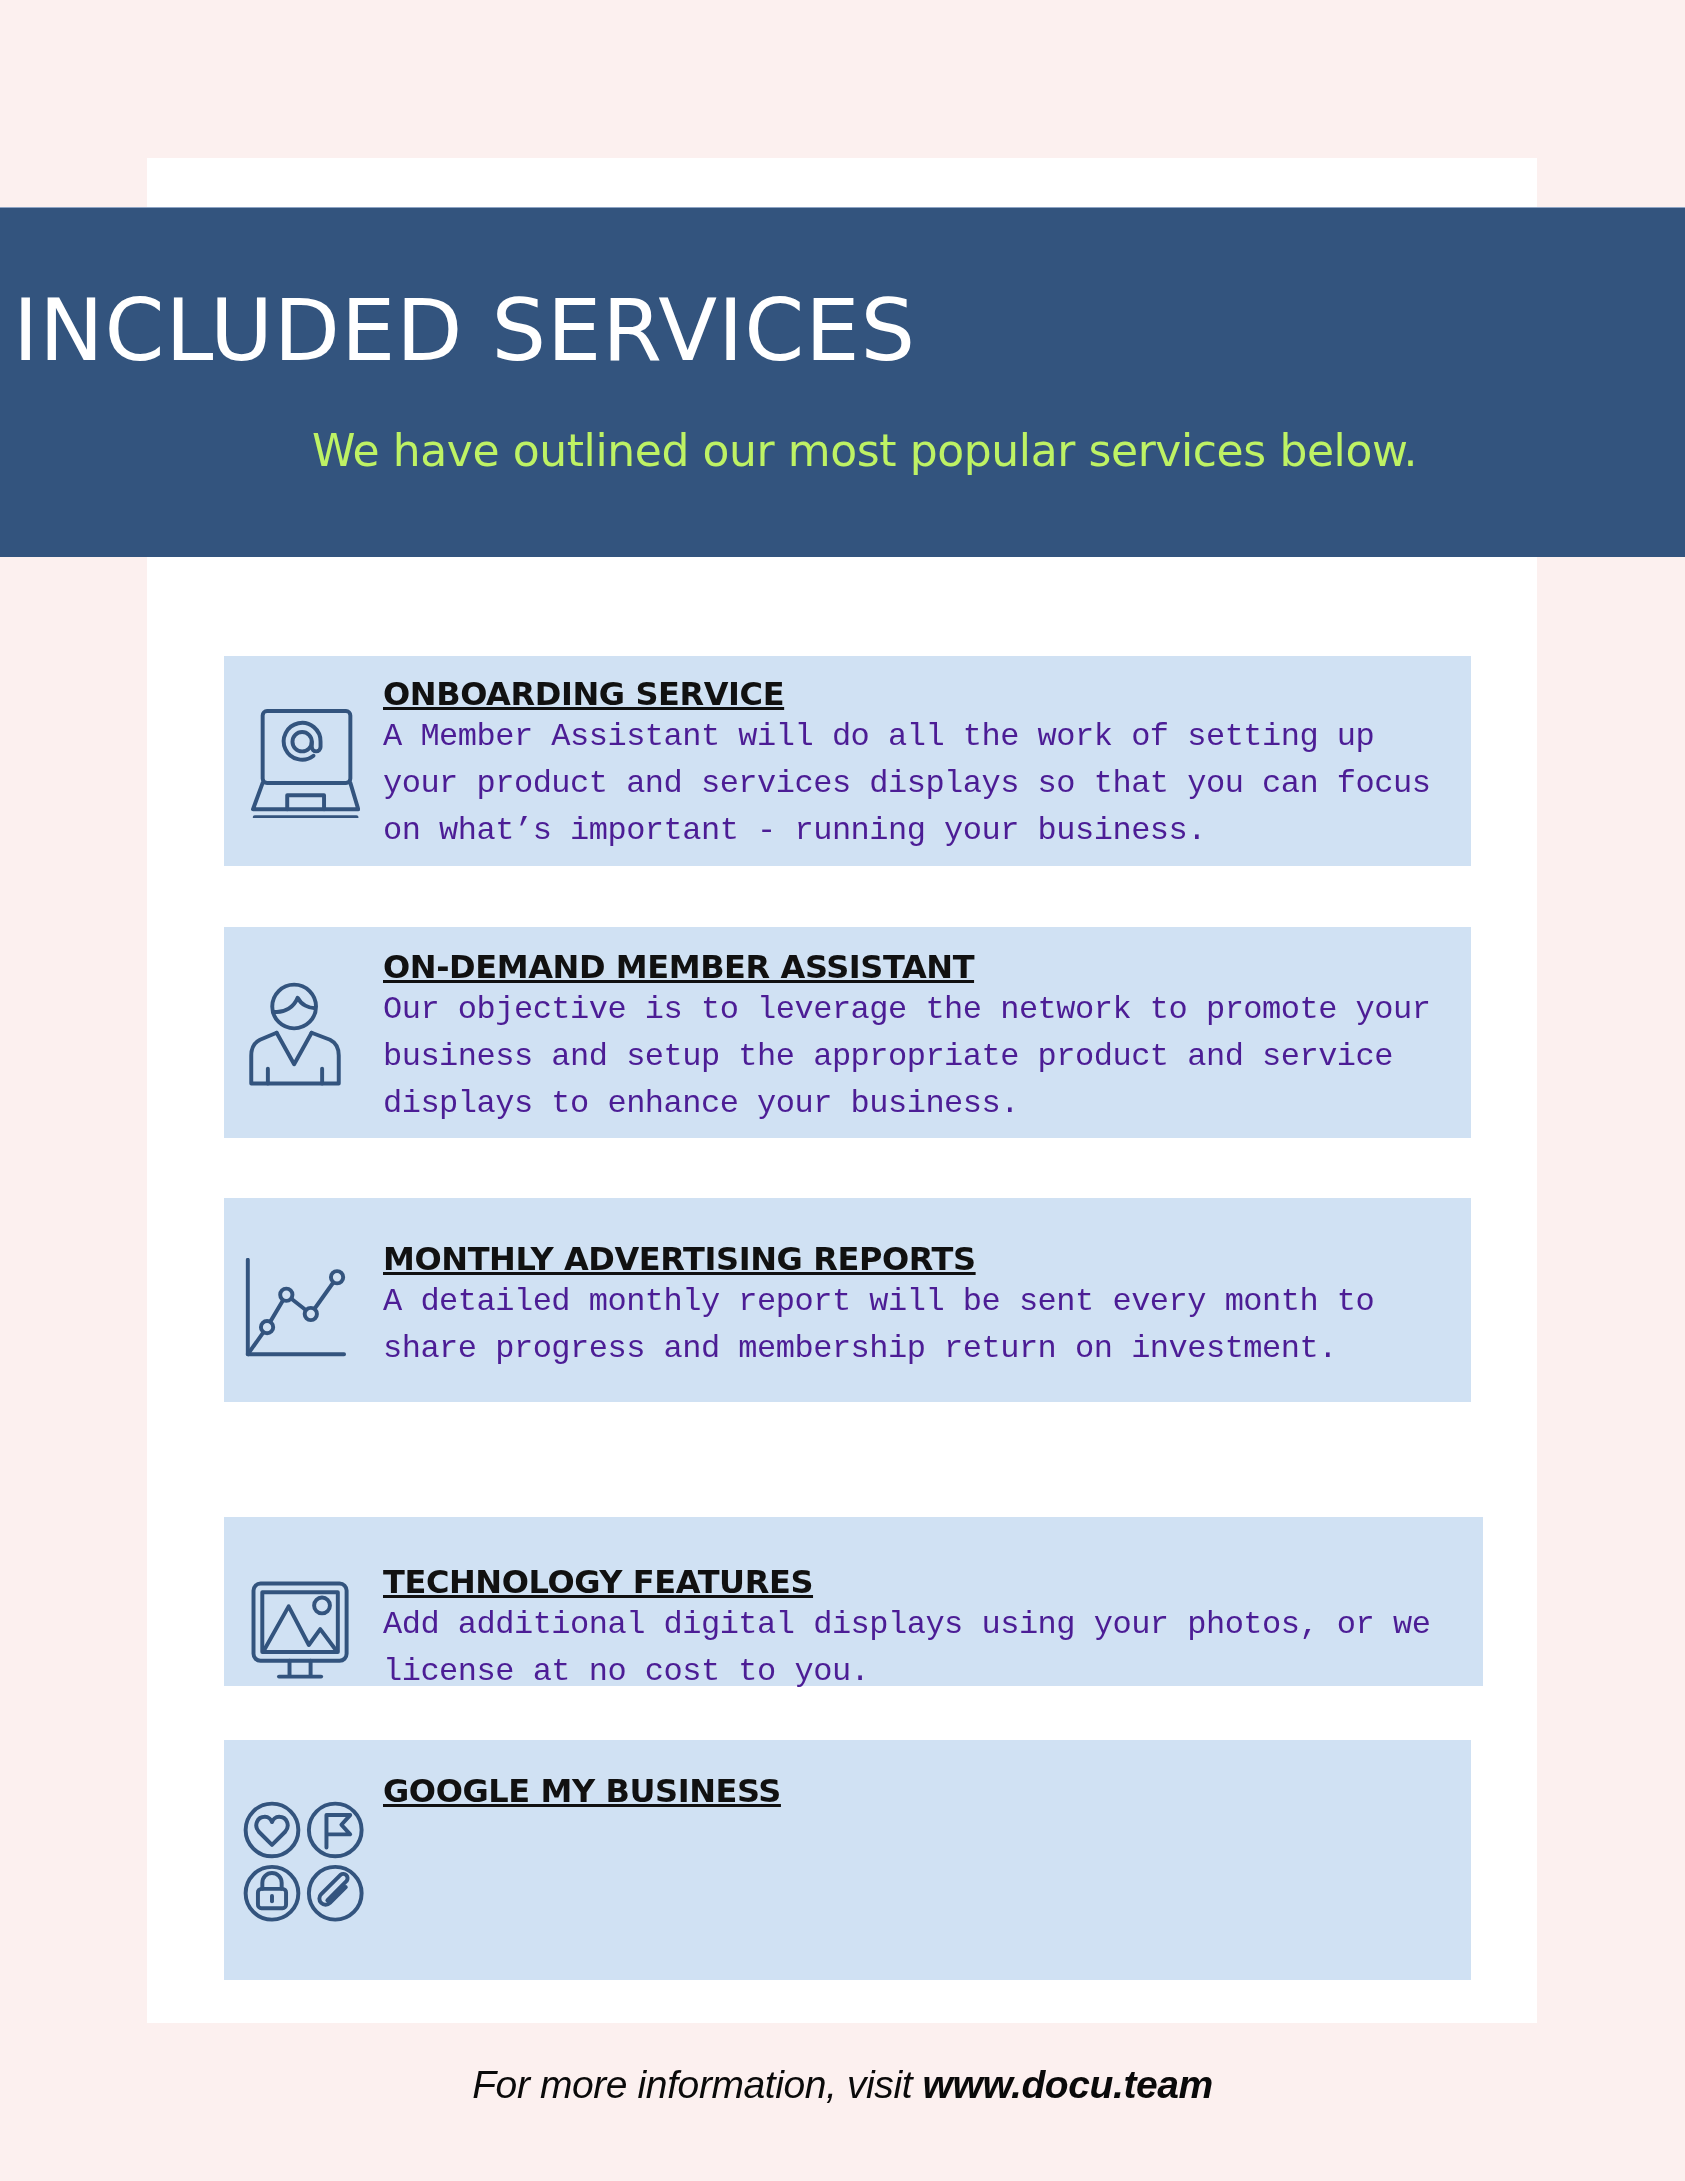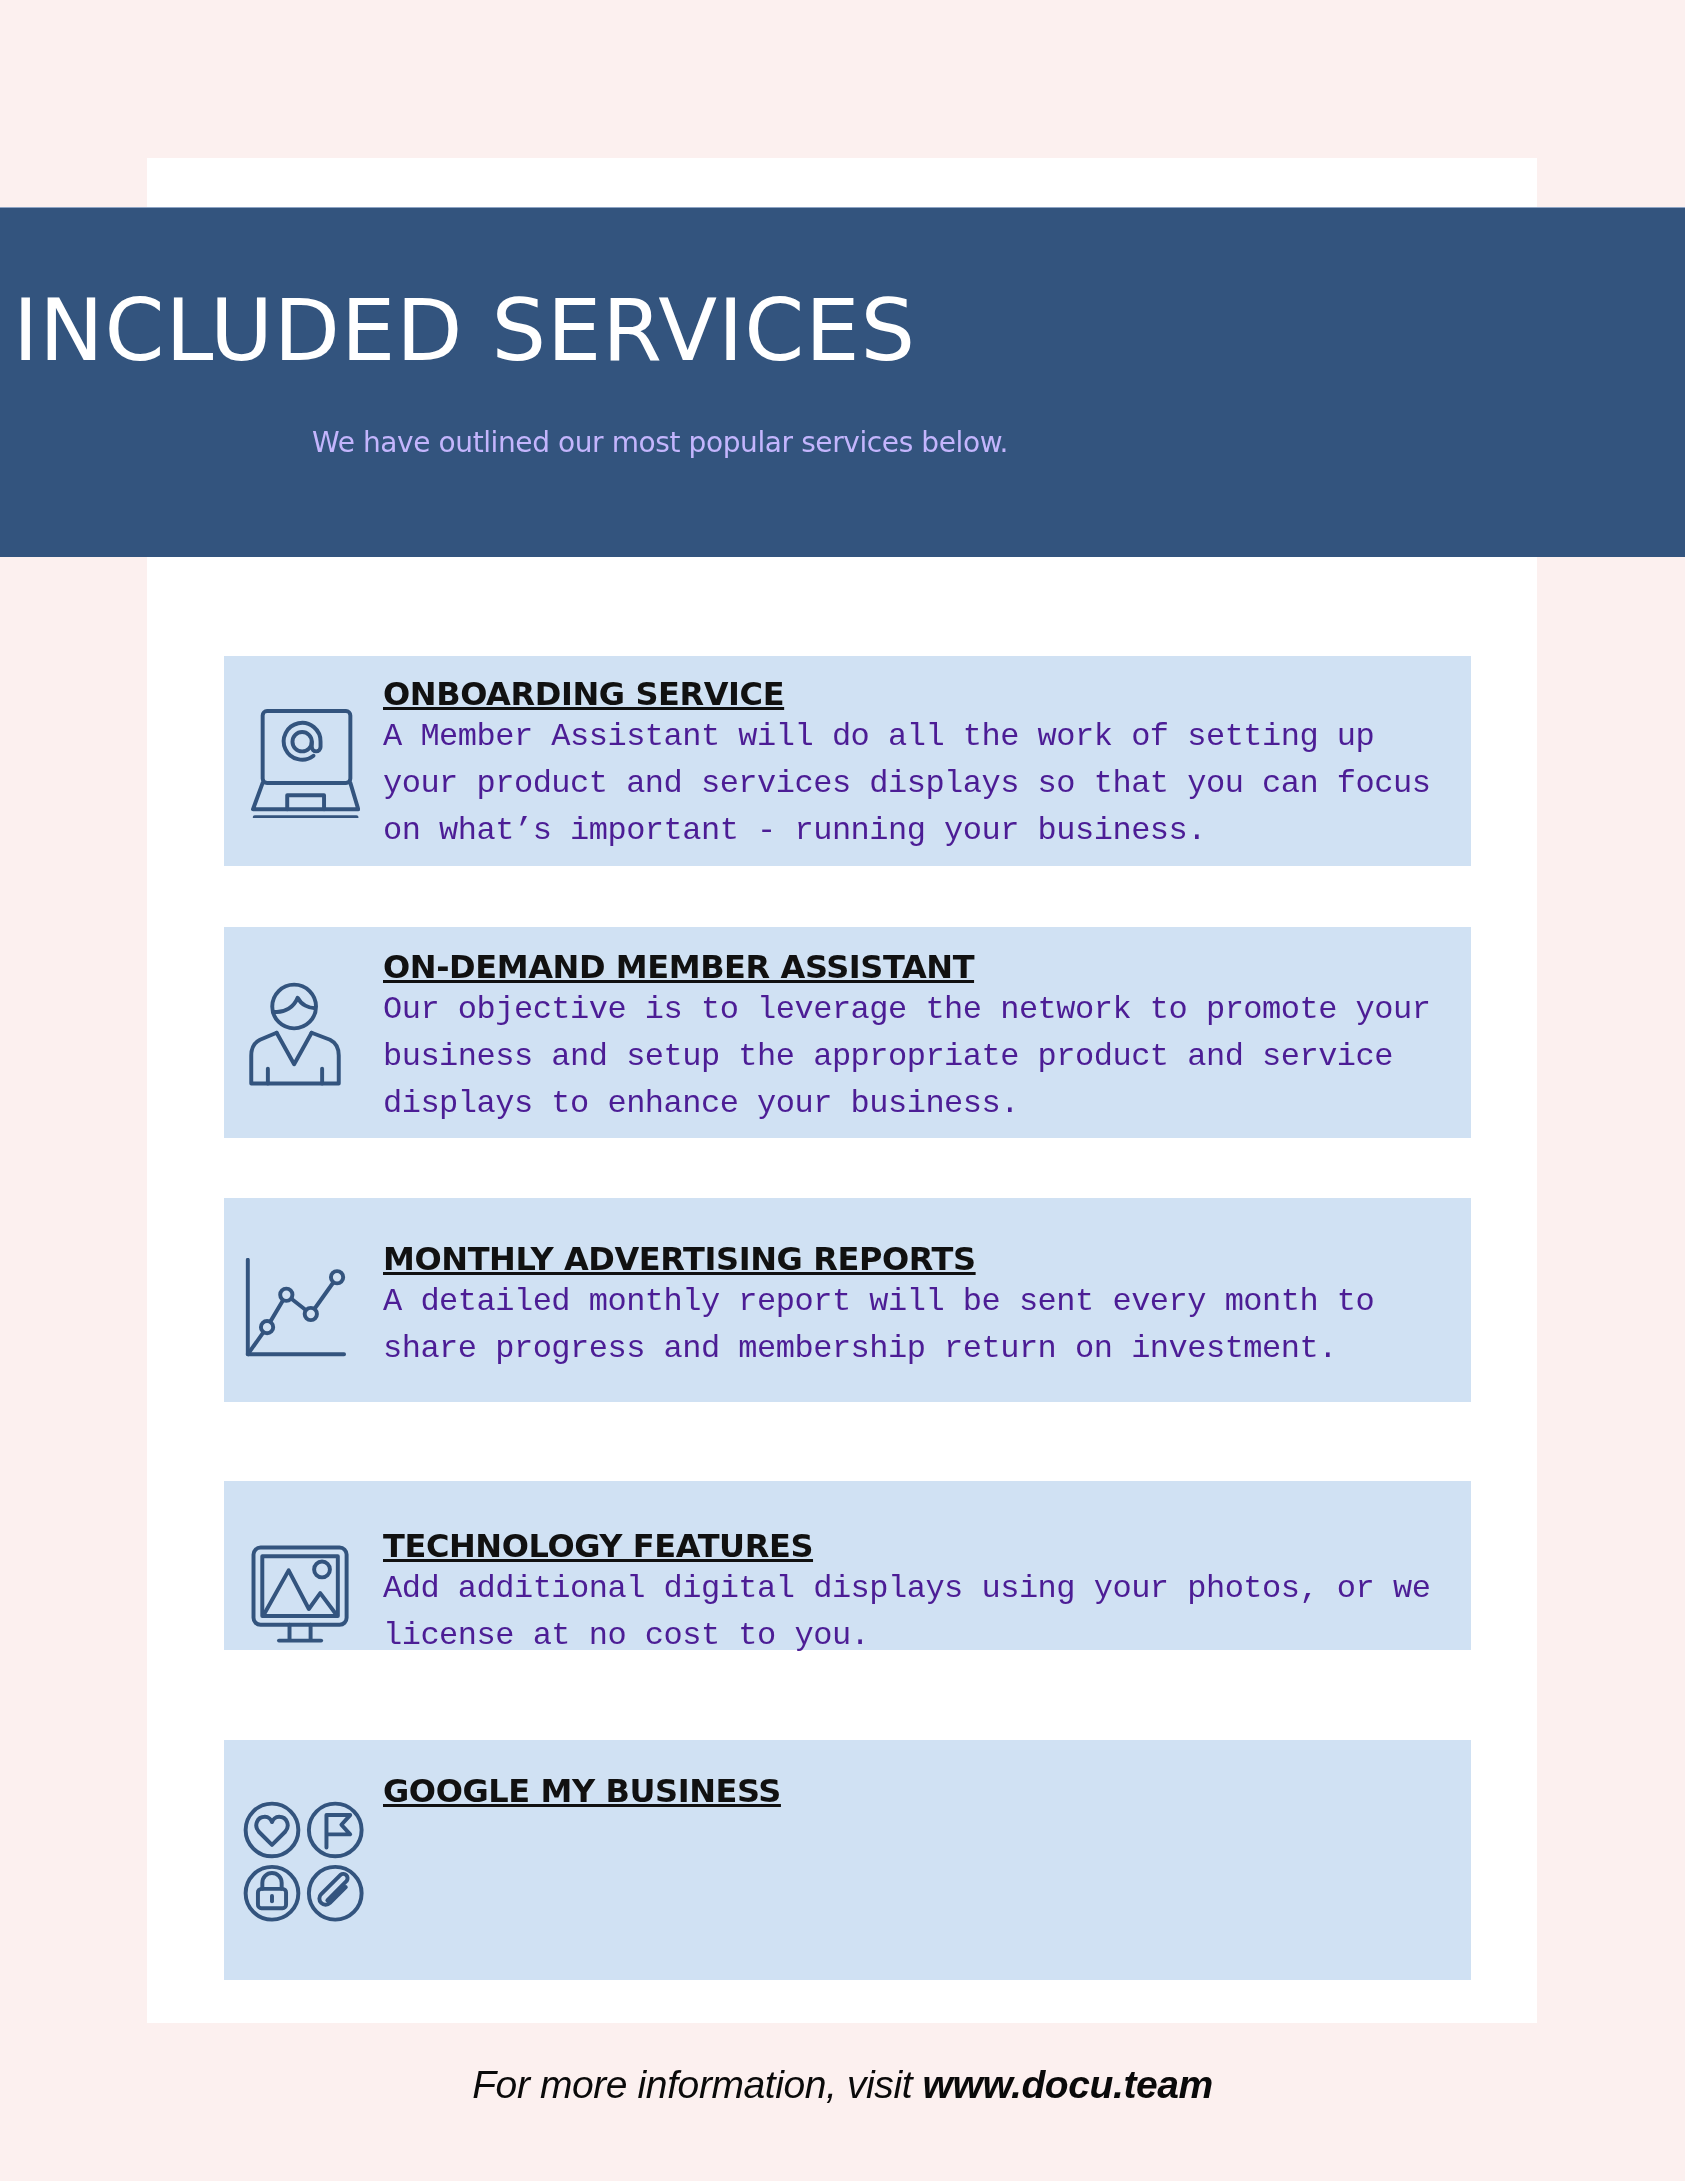--- a/index.html
+++ b/index.html
@@ -19,21 +19,21 @@
   }
   .banner-title {
     position:absolute; left:0; width:1685px; top:79px;
     text-align:left; color:#ffffff; font-weight:normal;
     font-size:86px; letter-spacing:0.9px; line-height:1;
     font-family:"DejaVu Sans", sans-serif;
     margin-left:13px;
   }
   .banner-sub {
     position:absolute; left:312px; top:221px;
-    color:#c4b5fd; font-size:28px; line-height:1;
+    color:#bef264; font-size:44px; line-height:1;
     font-family:"DejaVu Sans", sans-serif; font-weight:normal;
     letter-spacing:-0.4px;
   }
   .card {
     position:absolute; left:224px; width:1247px;
     background:#d0e1f3;
   }
   .card .icon {
     position:absolute; left:22px;
   }
@@ -103,21 +103,21 @@
       <circle cx="26" cy="79" r="7" fill="#d0e1f3"></circle>
       <circle cx="48" cy="42" r="7" fill="#d0e1f3"></circle>
       <circle cx="76" cy="64" r="7" fill="#d0e1f3"></circle>
       <circle cx="106" cy="22" r="7" fill="#d0e1f3"></circle>
     </svg>
   </div>
   <div class="title" style="top:45px;">MONTHLY ADVERTISING REPORTS</div>
   <div class="desc" style="top:80px;">A detailed monthly report will be sent every month to share progress and membership return on investment.</div>
 </div>
 
-<div class="card" style="top:1481px;height:169px;">
+<div class="card" style="top:1517px;height:169px;padding-left:12px;">
   <div class="icon" style="top:63px;left:25.5px;">
     <svg width="101" height="101" viewBox="0 0 115 115" fill="none" stroke="#33547e" stroke-width="4.5" stroke-linejoin="round" stroke-linecap="round">
       <rect x="4" y="4" width="106" height="88" rx="8"></rect>
       <rect x="14" y="14" width="86" height="68"></rect>
       <path d="M16 80 L44 30 L67 74 L80 56 L98 80"></path>
       <circle cx="82" cy="29" r="9"></circle>
       <line x1="45" y1="92" x2="45" y2="108"></line>
       <line x1="69" y1="92" x2="69" y2="108"></line>
       <line x1="33" y1="110" x2="81" y2="110"></line>
     </svg>

